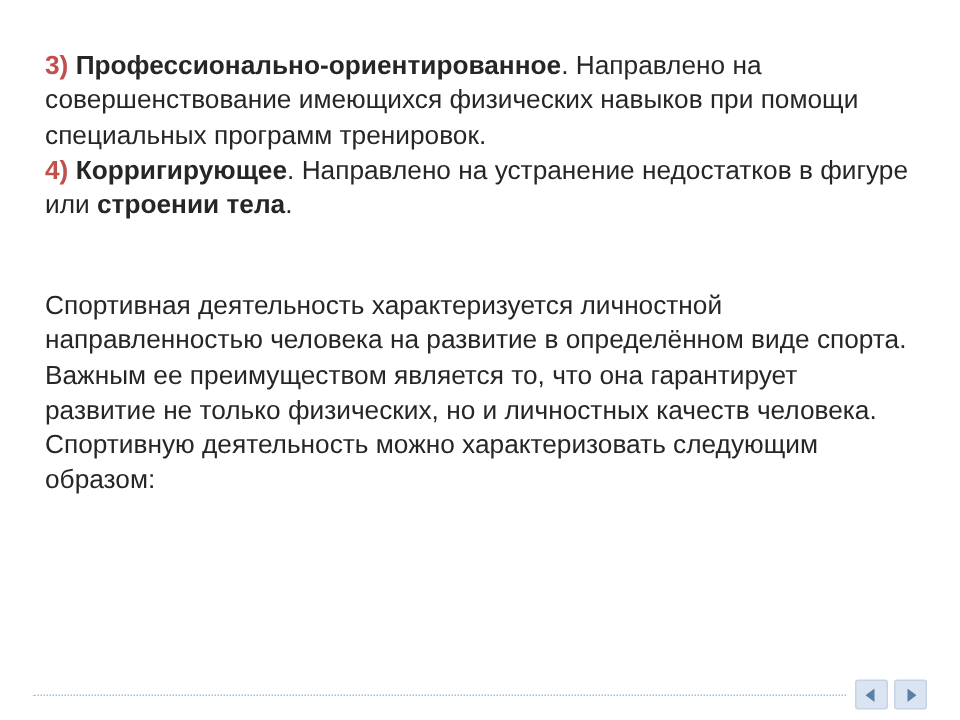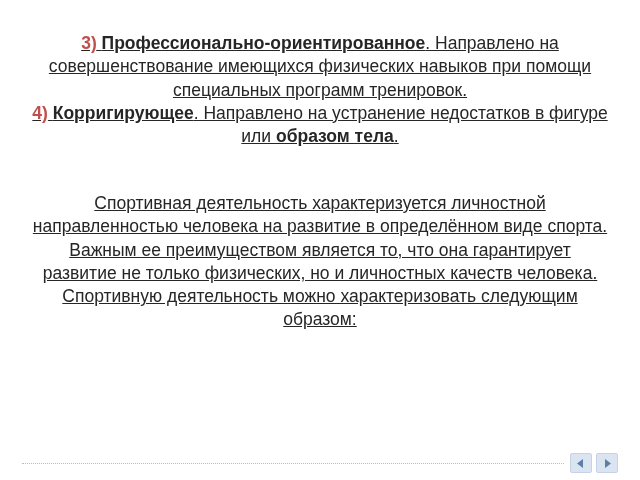--- a/index.html
+++ b/index.html
@@ -20,25 +20,23 @@
     background: #ffffff;
   }
   .text-layer {
     position: absolute;
     left: 0;
     top: 0;
     width: 640px;
   }
   .block {
     position: absolute;
-    text-align: center;
     color: #262626;
     line-height: 1.33;
     font-size: 17.5px;
-    text-decoration: underline;
   }
   .block-a {
     left: 30px;
     top: 32px;
     width: 580px;
   }
   .block-b {
     left: 30px;
     top: 192px;
     width: 580px;
@@ -84,21 +82,21 @@
 </style>
 </head>
 <body>
 
 <div class="slide">
 
   <div class="text-layer">
 
     <div class="block block-a">
       <span class="num">3)</span><span> </span><span class="bold">Профессионально-ориентированное</span><span>. Направлено на совершенствование имеющихся физических навыков при помощи специальных программ тренировок.</span><br>
-      <span class="num">4)</span><span> </span><span class="bold">Корригирующее</span><span>. Направлено на устранение недостатков в фигуре или </span><span class="bold">образом тела</span><span>.</span>
+      <span class="num">4)</span><span> </span><span class="bold">Корригирующее</span><span>. Направлено на устранение недостатков в фигуре или </span><span class="bold">строении тела</span><span>.</span>
     </div>
 
     <div class="block block-b">
       <span>Спортивная деятельность характеризуется личностной направленностью человека на развитие в определённом виде спорта. Важным ее преимуществом является то, что она гарантирует развитие не только физических, но и личностных качеств человека. Спортивную деятельность можно характеризовать следующим образом:</span>
     </div>
 
   </div>
 
   <div class="divider-row">
     <div class="divider-line"></div>

